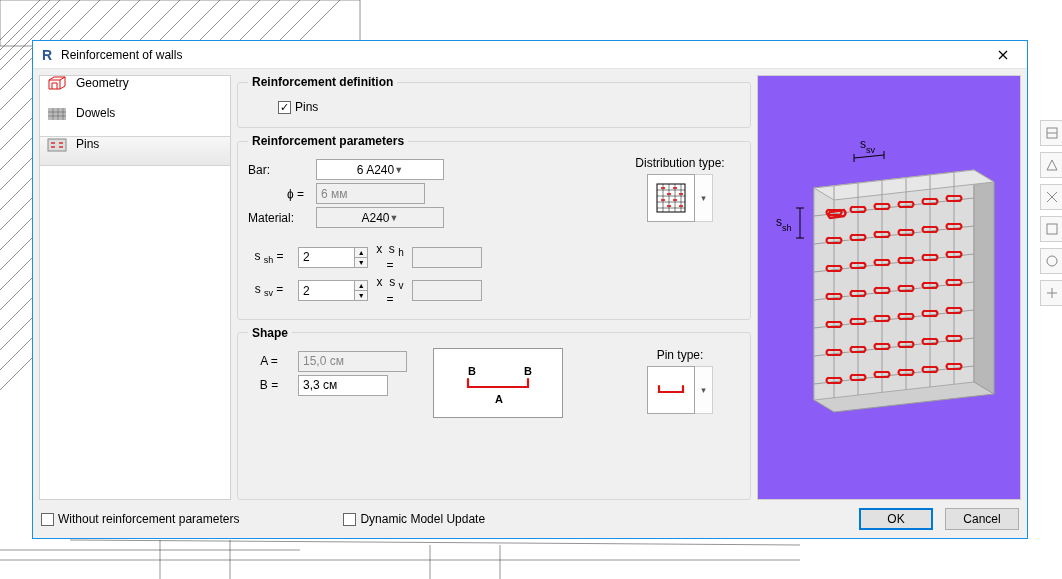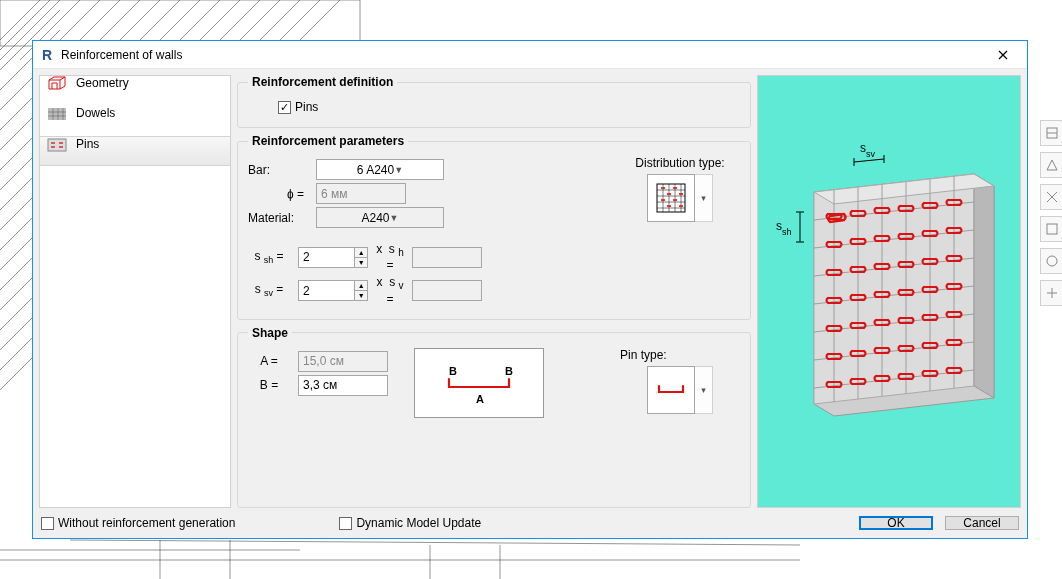--- a/index.html
+++ b/index.html
@@ -137,21 +137,21 @@
     height: 21px;
     border: 1px solid #a6a6a6;
     background: #ffffff;
     padding: 0 4px;
     font-size: 12px;
     display: flex; align-items: center;
   }
   .combo { width: 128px; justify-content: center; cursor: pointer; background:#fff;}
   .combo-arrow { font-size: 9px; color:#555; }
   .input { width: 90px; text-align: right; padding-right: 9px; }
-  .disabled-input { width: 90px; background: #f0f0f0; text-align: center; color:#888; }
+  .disabled-input { width: 109px; background: #f0f0f0; text-align: center; color:#888; }
   .narrow { width: 70px; }
 
   .spinner {
     display: flex; width: 70px; height: 21px;
     border: 1px solid #a6a6a6; background:#fff;
   }
   .spinner input {
     border: none; width: 100%; padding: 0 4px; outline: none; font-size:12px;
   }
   .spin-btns { width: 16px; display:flex; flex-direction:column; border-left:1px solid #a6a6a6;}
@@ -181,47 +181,47 @@
 
   .shape-body { display:flex; align-items:flex-start; gap: 20px;}
   .shape-left { }
   .shape-diagram {
     width: 130px; height: 70px;
     border: 1px solid #999;
     background:#fff;
     display:flex;align-items:center;justify-content:center;
     margin-left: 6px;
   }
-  .shape-right { width: 120px; margin-left:auto; }
+  .shape-right { width: 120px; text-align:center; margin-left:auto; }
 
   .preview {
     width: 264px;
     border: 1px solid var(--panel-border);
-    background: #5eead4;
+    background: #8b5cf6;
     display:flex;align-items:center;justify-content:center;
     position:relative;
   }
 
   .bottom-bar {
     display: flex;
     align-items: center;
     padding: 4px 8px 8px 8px;
     gap: 12px;
   }
   .check {
     display:flex; align-items:center; gap:4px; cursor:pointer;
   }
   .checkbox-square {
     width: 13px; height: 13px; border:1px solid #666; background:#fff;
     display:flex;align-items:center;justify-content:center; font-size:10px; line-height:1;
   }
   .checkbox-square.checked::after { content:"✓"; font-size:11px; }
   .spacer { flex:1; }
   .btn {
-    min-width: 74px; height: 14px;
+    min-width: 74px; height: 22px;
     border: 1px solid var(--btn-border);
     background: #e1e1e1;
     display:flex;align-items:center;justify-content:center;
     cursor: pointer;
     padding: 0 10px;
   }
   .btn.primary { border-color: var(--primary-blue); box-shadow: inset 0 0 0 1px var(--primary-blue); }
 
   .right-dock {
     position: absolute;
@@ -644,21 +644,21 @@
               <path d="M184 266 h12 M184 266 q-3 2 0 5 M196 266 q3 2 0 5 M184 271 h12"></path>
             </g>
           </g>
         </svg>
       </div>
     </div>
 
     <div class="bottom-bar">
       <label class="check">
         <span class="checkbox-square"></span>
-        <span>Without reinforcement generation</span>
+        <span>Without reinforcement parameters</span>
       </label>
       <div style="width:80px;"></div>
       <label class="check">
         <span class="checkbox-square"></span>
         <span>Dynamic Model Update</span>
       </label>
       <div class="spacer"></div>
       <div class="btn primary">
           <span>OK</span>
         </div>

